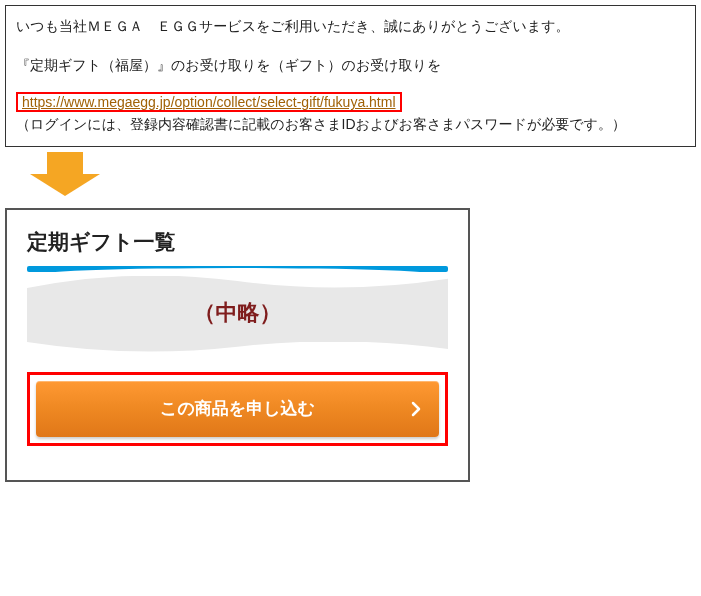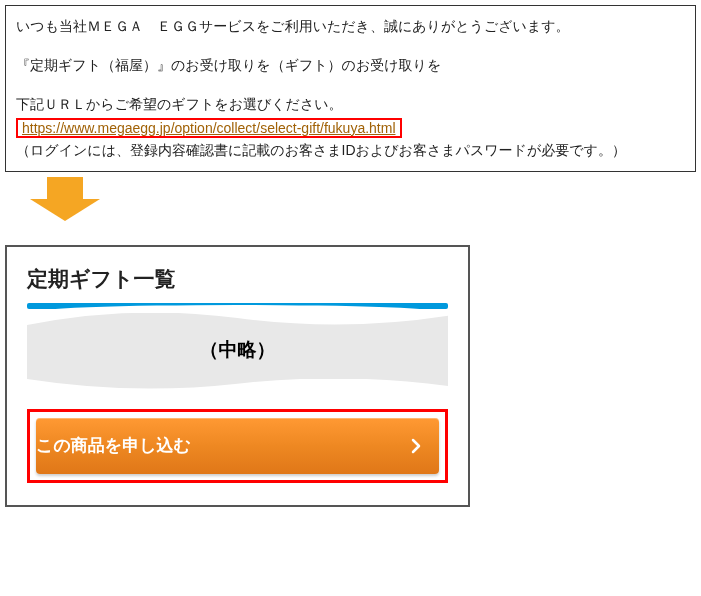--- a/index.html
+++ b/index.html
@@ -29,23 +29,23 @@
     }
     .arrow-head {
       width: 0; height: 0;
       border-left: 35px solid transparent;
       border-right: 35px solid transparent;
       border-top: 22px solid #f5a623;
     }
     
     .gift-panel {
       border: 2px solid #555;
-      margin: 24px 5px 5px 5px;
+      margin: 12px 5px 5px 5px;
       width: 465px;
-      padding: 18px 20px 22px 20px;
+      padding: 18px 20px 34px 20px;
       background: #fff;
     }
     .gift-title {
       font-size: 21px;
       font-weight: bold;
       color: #222;
       margin-bottom: 10px;
     }
     .wave-area {
       position: relative;
@@ -74,63 +74,62 @@
       background: #e8e8e8;
     }
     .wave-bg svg {
       position: absolute;
       width: 100%;
     }
     .omitted {
       position: absolute;
       top: 50%; left: 50%;
       transform: translate(-50%, -40%);
-      font-size: 19px;
+      font-size: 22px;
       font-weight: bold;
-      color: #000000;
+      color: #7f1d1d;
       z-index: 2;
     }
     
     .button-highlight {
       border: 3px solid #ff0000;
       padding: 6px;
     }
     .apply-button {
       background: linear-gradient(to bottom, #ff9933 0%, #ee8822 50%, #e07718 100%);
       border: none;
       border-radius: 4px;
       color: #fff;
       font-size: 17px;
       font-weight: bold;
       width: 100%;
       height: 56px;
       position: relative;
       cursor: pointer;
       display: flex;
       align-items: center;
-      justify-content: flex-start;
+      justify-content: center;
       box-shadow: 0 2px 3px rgba(0,0,0,0.2), inset 0 1px 0 rgba(255,255,255,0.3);
     }
     .apply-button .chevron {
       position: absolute;
       right: 18px;
       top: 50%;
       transform: translateY(-50%);
     }
     .chevron svg { display: block; }
   </style>
 </head>
 <body>
 
 <div class="email-box">
   <p>いつも当社ＭＥＧＡ　ＥＧＧサービスをご利用いただき、誠にありがとうございます。</p>
   <div class="spacer"></div>
   <p>『定期ギフト（福屋）』のお受け取りを（ギフト）のお受け取りを</p>
   <div class="spacer"></div>
-  <p>下記ＵＲＬからご希望のギフトをお選びください。</p>
   <div class="link-highlight">
     <a href="#">https://www.megaegg.jp/option/collect/select-gift/fukuya.html</a>
   </div>
   <p>（ログインには、登録内容確認書に記載のお客さまIDおよびお客さまパスワードが必要です。）</p>
 </div>
 
 <div class="arrow-container">
   <div class="arrow-shaft"></div>
   <div class="arrow-head"></div>
 </div>

